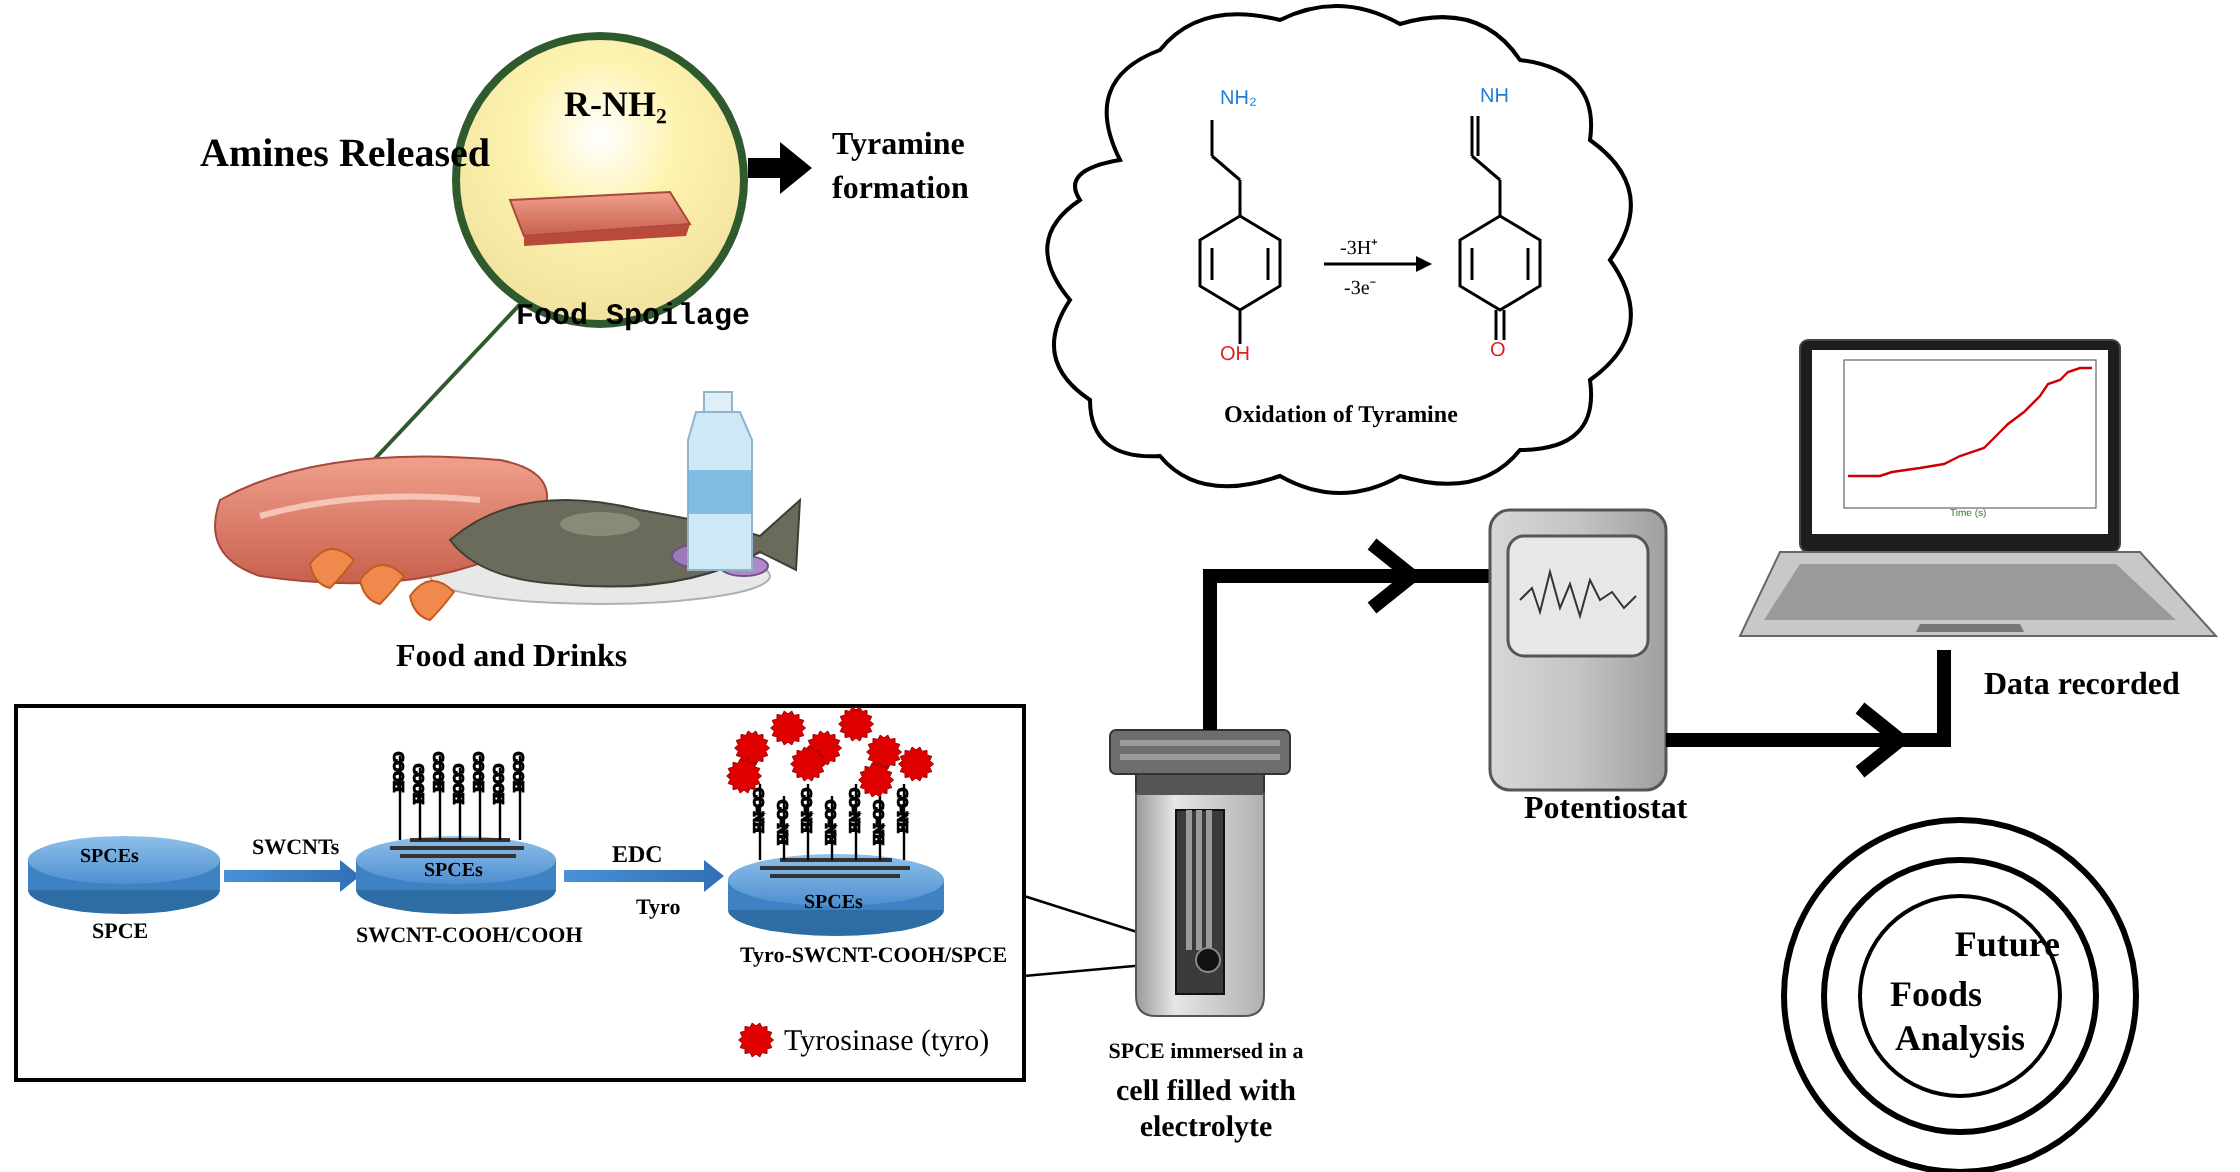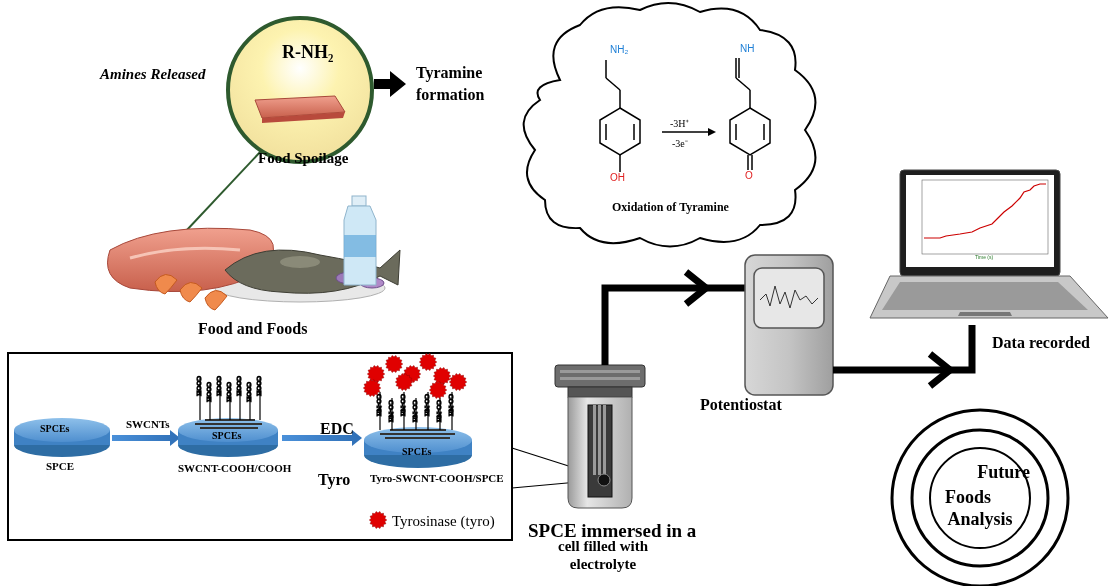--- a/index.html
+++ b/index.html
@@ -260,48 +260,48 @@
   </g>
 
   <g>
     <circle cx="980" cy="498" r="88" fill="none" stroke="#000" stroke-width="3"></circle>
     <circle cx="980" cy="498" r="68" fill="none" stroke="#000" stroke-width="3"></circle>
     <circle cx="980" cy="498" r="50" fill="none" stroke="#000" stroke-width="2"></circle>
   </g>
 </svg>
 
 <div class="abs lbl" style="left:282px;top:42px;font-size:18px;">R-NH₂</div>
-<div class="abs lbl" style="left:100px;top:66px;font-size:15px;font-style:italic;">Amines Released</div>
+<div class="abs lbl" style="left:100px;top:66px;font-size:20px;">Amines Released</div>
 <div class="abs lbl" style="left:416px;top:64px;font-size:16px;">Tyramine</div>
 <div class="abs lbl" style="left:416px;top:86px;font-size:16px;">formation</div>
-<div class="abs lbl" style="left:258px;top:150px;font-size:15px;">Food Spoilage</div>
-<div class="abs lbl" style="left:198px;top:320px;font-size:16px;">Food and Foods</div>
+<div class="abs lbl" style="left:258px;top:150px;font-size:15px;font-family:Liberation Mono, monospace;">Food Spoilage</div>
+<div class="abs lbl" style="left:198px;top:320px;font-size:16px;">Food and Drinks</div>
 
 <div class="abs" style="left:610px;top:44px;font-size:10px;color:#1e7fd6;font-family:'Liberation Sans',sans-serif;">NH₂</div>
 <div class="abs" style="left:610px;top:172px;font-size:10px;color:#e02020;font-family:'Liberation Sans',sans-serif;">OH</div>
 <div class="abs" style="left:740px;top:43px;font-size:10px;color:#1e7fd6;font-family:'Liberation Sans',sans-serif;">NH</div>
 <div class="abs" style="left:745px;top:170px;font-size:10px;color:#e02020;font-family:'Liberation Sans',sans-serif;">O</div>
 <div class="abs" style="left:670px;top:116px;font-size:10px;">-3H⁺</div>
 <div class="abs" style="left:672px;top:136px;font-size:10px;">-3e⁻</div>
 <div class="abs lbl" style="left:612px;top:200px;font-size:12px;">Oxidation of Tyramine</div>
 
 <div class="abs lbl small" style="left:40px;top:423px;font-size:10px;">SPCEs</div>
 <div class="abs lbl" style="left:46px;top:460px;font-size:11px;">SPCE</div>
 <div class="abs lbl" style="left:126px;top:418px;font-size:11px;">SWCNTs</div>
 <div class="abs lbl" style="left:212px;top:430px;font-size:10px;">SPCEs</div>
 <div class="abs lbl" style="left:178px;top:462px;font-size:11px;">SWCNT-COOH/COOH</div>
-<div class="abs lbl" style="left:320px;top:420px;font-size:16px;">EDC</div>
-<div class="abs lbl" style="left:318px;top:471px;font-size:16px;">Tyro</div>
+<div class="abs lbl" style="left:306px;top:420px;font-size:12px;">EDC</div>
+<div class="abs lbl" style="left:318px;top:448px;font-size:11px;">Tyro</div>
 <div class="abs lbl" style="left:402px;top:446px;font-size:10px;">SPCEs</div>
 <div class="abs lbl" style="left:370px;top:472px;font-size:11px;">Tyro-SWCNT-COOH/SPCE</div>
 <div class="abs" style="left:392px;top:513px;font-size:15px;font-family:Liberation Serif, serif;">Tyrosinase (tyro)</div>
 
-<div class="abs lbl" style="left:528px;top:520px;font-size:19px;width:150px;text-align:center;">SPCE immersed in a</div>
+<div class="abs lbl" style="left:528px;top:520px;font-size:11px;width:150px;text-align:center;">SPCE immersed in a</div>
 <div class="abs lbl" style="left:528px;top:538px;font-size:15px;width:150px;text-align:center;">cell filled with</div>
 <div class="abs lbl" style="left:528px;top:556px;font-size:15px;width:150px;text-align:center;">electrolyte</div>
 
-<div class="abs lbl" style="left:700px;top:396px;font-size:16px;">Potentiostat</div>
+<div class="abs lbl" style="left:762px;top:396px;font-size:16px;">Potentiostat</div>
 <div class="abs lbl" style="left:992px;top:334px;font-size:16px;">Data recorded</div>
 <div class="abs" style="left:975px;top:254px;font-size:5px;color:#2a7a2a;font-family:'Liberation Sans',sans-serif;">Time (s)</div>
 
 <div class="abs lbl" style="left:930px;top:462px;width:100px;text-align:right;font-size:18px;">Future</div>
 <div class="abs lbl" style="left:930px;top:487px;width:76px;text-align:center;font-size:18px;">Foods</div>
 <div class="abs lbl" style="left:930px;top:509px;width:100px;text-align:center;font-size:18px;">Analysis</div>
 
 </body></html>

